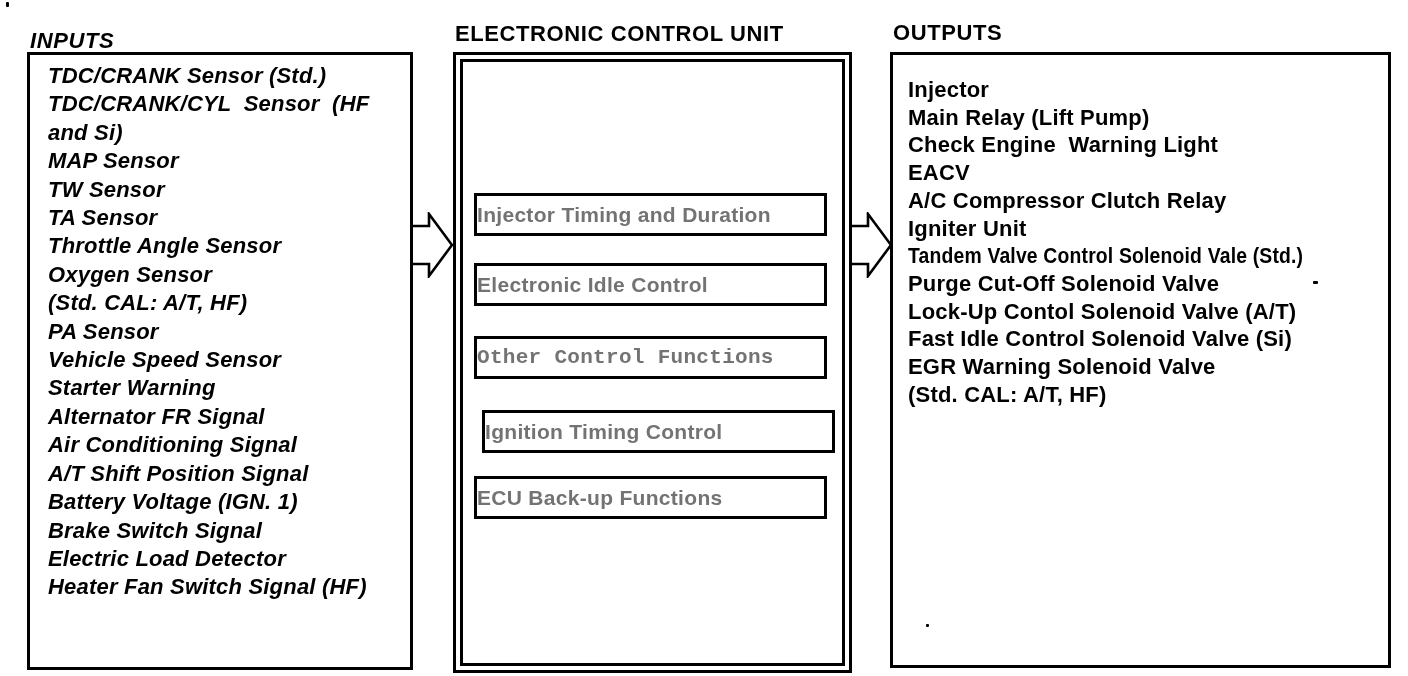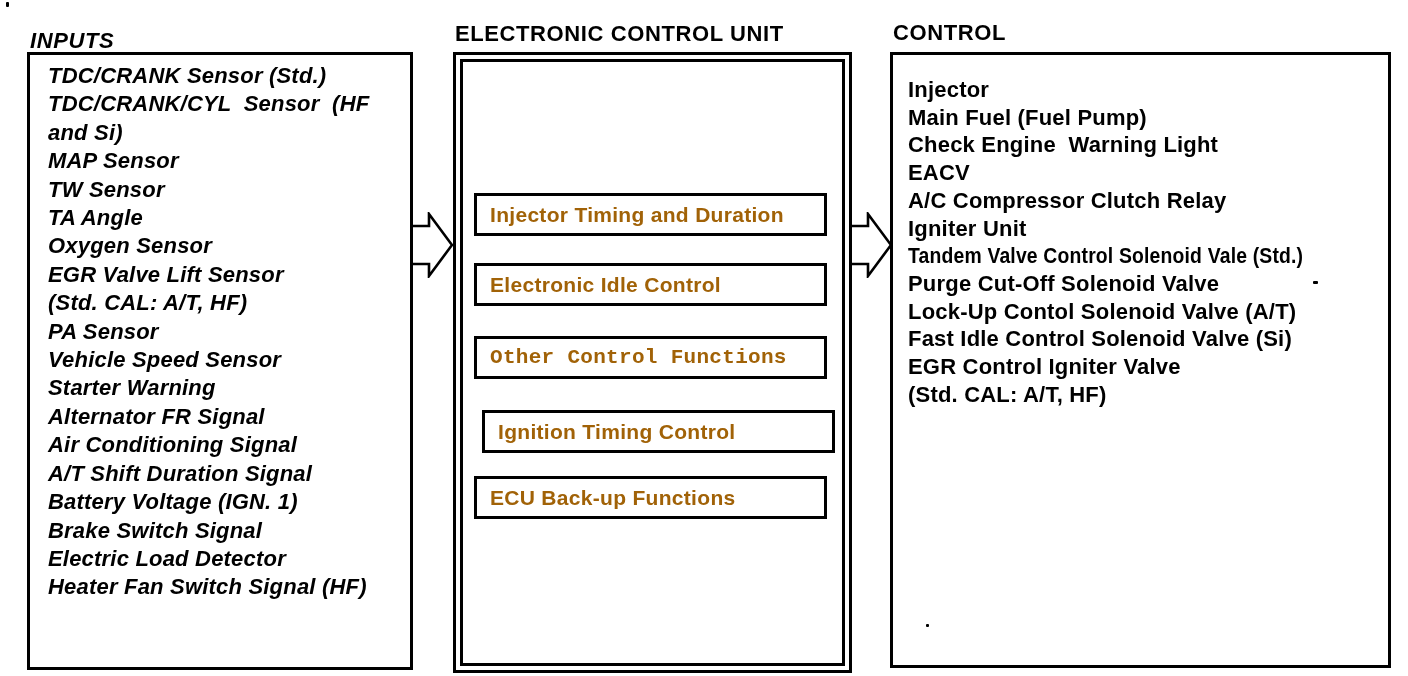--- a/index.html
+++ b/index.html
@@ -37,22 +37,21 @@
   #inputs-list .list-line{line-height:28.4px;}
   #outputs-list .list-line{line-height:27.7px;}
   
   #outputs-list .list-line:nth-child(7){transform:scaleX(.88);transform-origin:0 50%;}
 
   #ecu-functions{position:absolute;left:474px;top:193px;width:353px;height:330px;}
   .fn-box{
     position:absolute;left:0;width:353px;height:43px;
     border:3px solid #000;box-sizing:border-box;background:#fff;
     display:flex;align-items:center;
-    padding-left:13px;
-    font-size:21px;font-weight:700;letter-spacing:.3px;white-space:pre;color:#a16207;
+    font-size:21px;font-weight:700;letter-spacing:.3px;white-space:pre;color:#737373;
   }
   .fn-box:nth-child(1){top:0;}
   .fn-box:nth-child(2){top:70px;}
   .fn-box:nth-child(3){top:143px;font-family:Liberation Mono, monospace;}
   .fn-box:nth-child(4){top:217px;margin-left:8px;}
   .fn-box:nth-child(5){top:283px;}
 
   .flow-arrow{position:absolute;width:40px;height:66px;top:212px;}
   #arrow-inputs-to-ecu{left:413px;}
   #arrow-ecu-to-outputs{left:852px;}
@@ -62,69 +61,69 @@
   #speck-2{left:926px;top:624px;width:3px;height:3px;}
   #speck-3{left:6px;top:2px;width:3px;height:5px;}
 </style>
 </head>
 <body>
 
 <div id="canvas">
 
   <div class="col-label" style="left:30px;top:28px;font-style:italic;">INPUTS</div>
   <div class="col-label" style="left:455px;top:21px;">ELECTRONIC CONTROL UNIT</div>
-  <div class="col-label" style="left:893px;top:20px;">CONTROL</div>
+  <div class="col-label" style="left:893px;top:20px;">OUTPUTS</div>
 
   <div id="inputs-box" class="outline-box"></div>
   <div id="inputs-list" class="io-list">
       <div class="list-line">TDC/CRANK Sensor (Std.)</div>
       <div class="list-line">TDC/CRANK/CYL  Sensor  (HF</div>
       <div class="list-line">and Si)</div>
       <div class="list-line">MAP Sensor</div>
       <div class="list-line">TW Sensor</div>
-      <div class="list-line">TA Angle</div>
+      <div class="list-line">TA Sensor</div>
+      <div class="list-line">Throttle Angle Sensor</div>
       <div class="list-line">Oxygen Sensor</div>
-      <div class="list-line">EGR Valve Lift Sensor</div>
       <div class="list-line">(Std. CAL: A/T, HF)</div>
       <div class="list-line">PA Sensor</div>
       <div class="list-line">Vehicle Speed Sensor</div>
       <div class="list-line">Starter Warning</div>
       <div class="list-line">Alternator FR Signal</div>
       <div class="list-line">Air Conditioning Signal</div>
-      <div class="list-line">A/T Shift Duration Signal</div>
+      <div class="list-line">A/T Shift Position Signal</div>
       <div class="list-line">Battery Voltage (IGN. 1)</div>
       <div class="list-line">Brake Switch Signal</div>
       <div class="list-line">Electric Load Detector</div>
       <div class="list-line">Heater Fan Switch Signal (HF)</div>
     </div>
 
   <div id="ecu-outer" class="outline-box">
     <div id="ecu-inner"></div>
   </div>
   <div id="ecu-functions">
       <div class="fn-box">Injector Timing and Duration</div>
       <div class="fn-box">Electronic Idle Control</div>
       <div class="fn-box">Other Control Functions</div>
       <div class="fn-box">Ignition Timing Control</div>
       <div class="fn-box">ECU Back-up Functions</div>
     </div>
 
   <div id="outputs-box" class="outline-box"></div>
   <div id="outputs-list" class="io-list">
       <div class="list-line">Injector</div>
-      <div class="list-line">Main Fuel (Fuel Pump)</div>
+      <div class="list-line">Main Relay (Lift Pump)</div>
       <div class="list-line">Check Engine  Warning Light</div>
       <div class="list-line">EACV</div>
       <div class="list-line">A/C Compressor Clutch Relay</div>
       <div class="list-line">Igniter Unit</div>
       <div class="list-line">Tandem Valve Control Solenoid Vale (Std.)</div>
       <div class="list-line">Purge Cut-Off Solenoid Valve</div>
       <div class="list-line">Lock-Up Contol Solenoid Valve (A/T)</div>
       <div class="list-line">Fast Idle Control Solenoid Valve (Si)</div>
-      <div class="list-line">EGR Control Igniter Valve</div>
+      <div class="list-line">EGR Warning Solenoid Valve</div>
       <div class="list-line">(Std. CAL: A/T, HF)</div>
     </div>
 
   <svg id="arrow-inputs-to-ecu" class="flow-arrow" viewBox="0 0 40 66">
     <path d="M0,14 H16 V2 L39,33 L16,64 V52 H0" fill="#ffffff" stroke="#000000" stroke-width="2.6" stroke-linejoin="miter"></path>
   </svg>
   <svg id="arrow-ecu-to-outputs" class="flow-arrow" viewBox="0 0 40 66">
     <path d="M0,14 H16 V2 L39,33 L16,64 V52 H0" fill="#ffffff" stroke="#000000" stroke-width="2.6" stroke-linejoin="miter"></path>
   </svg>
 

